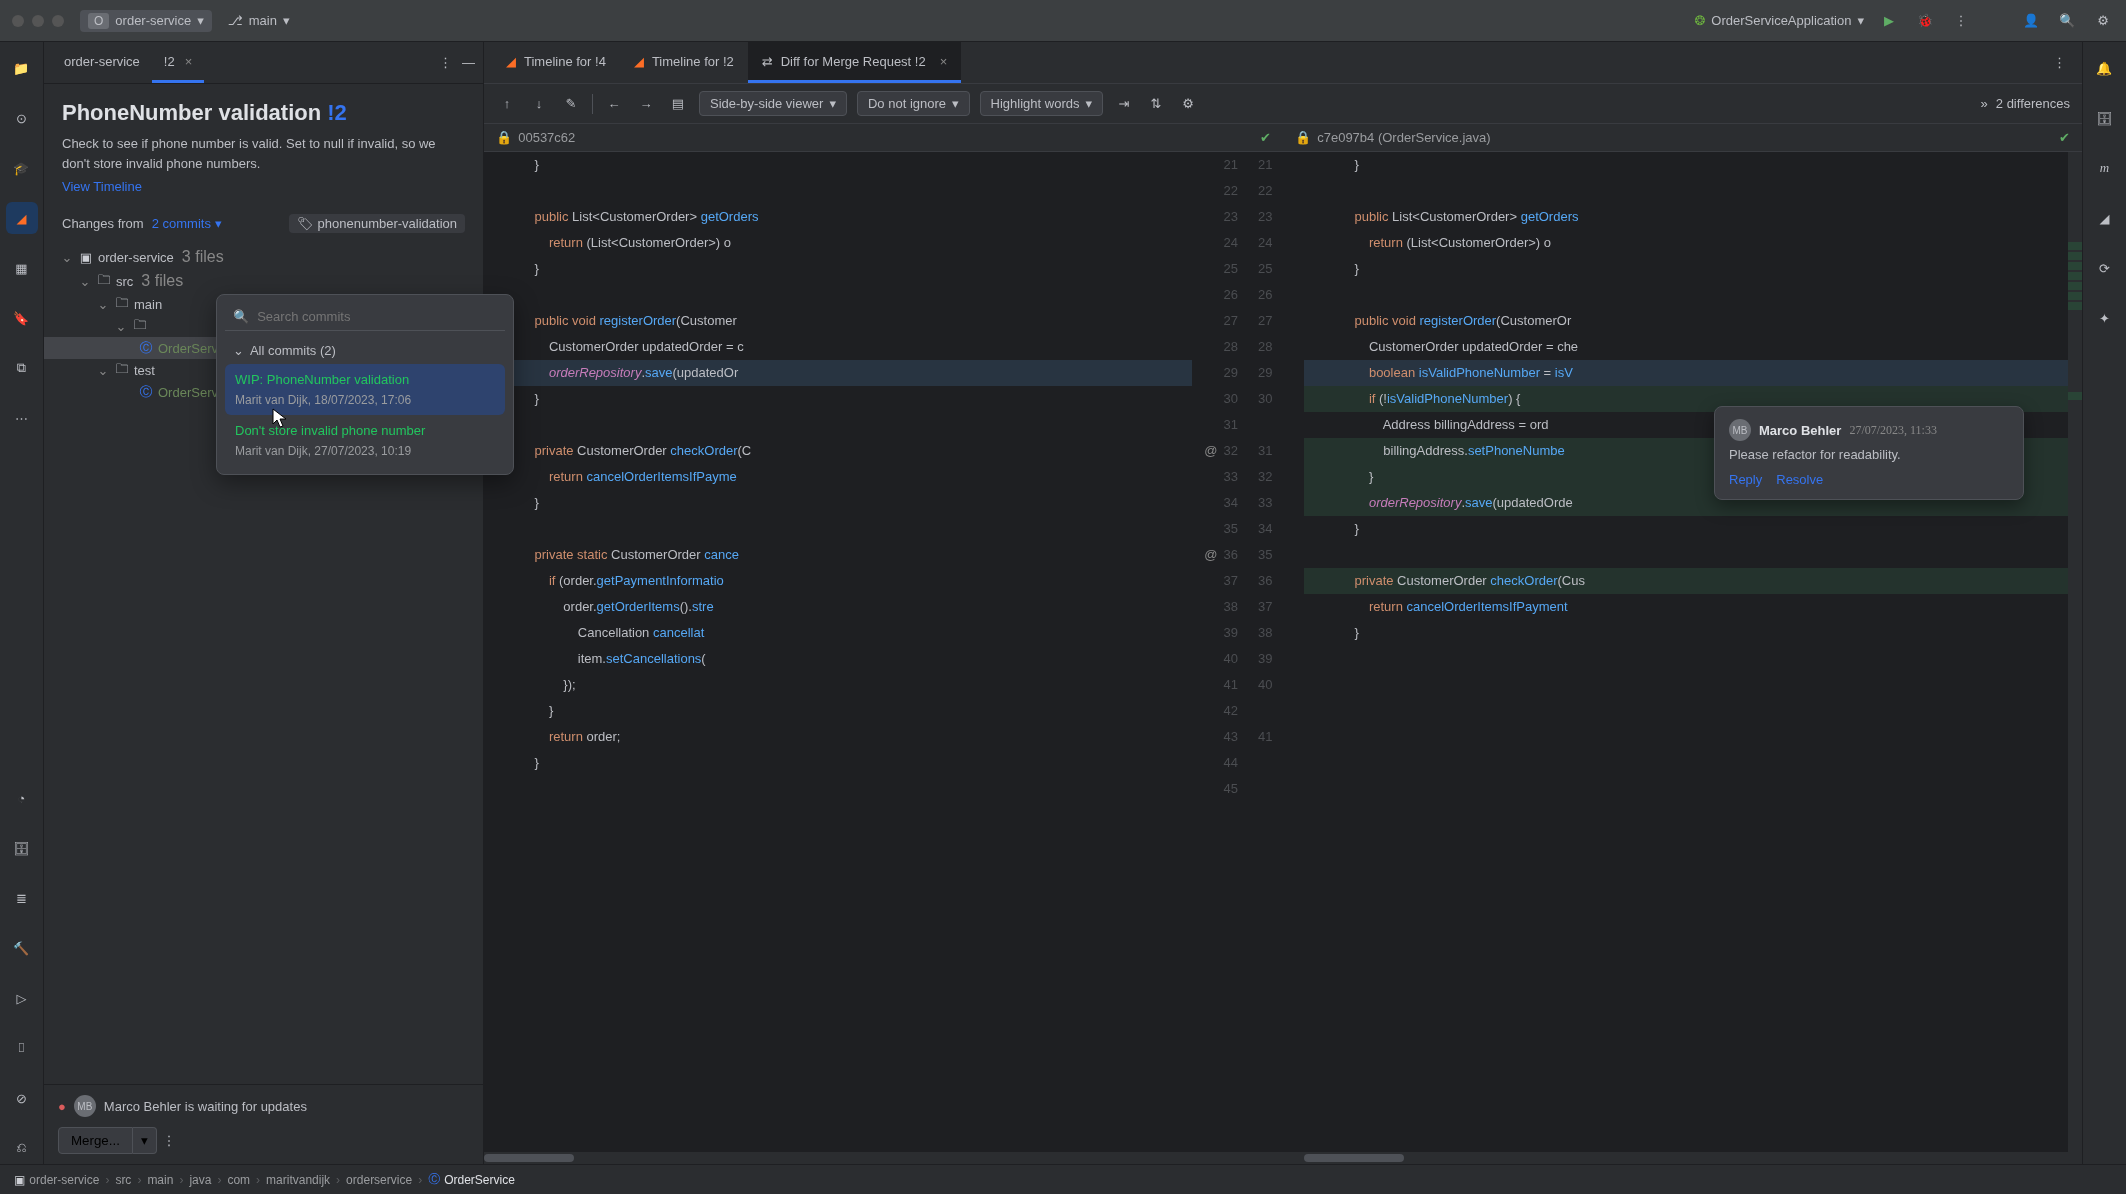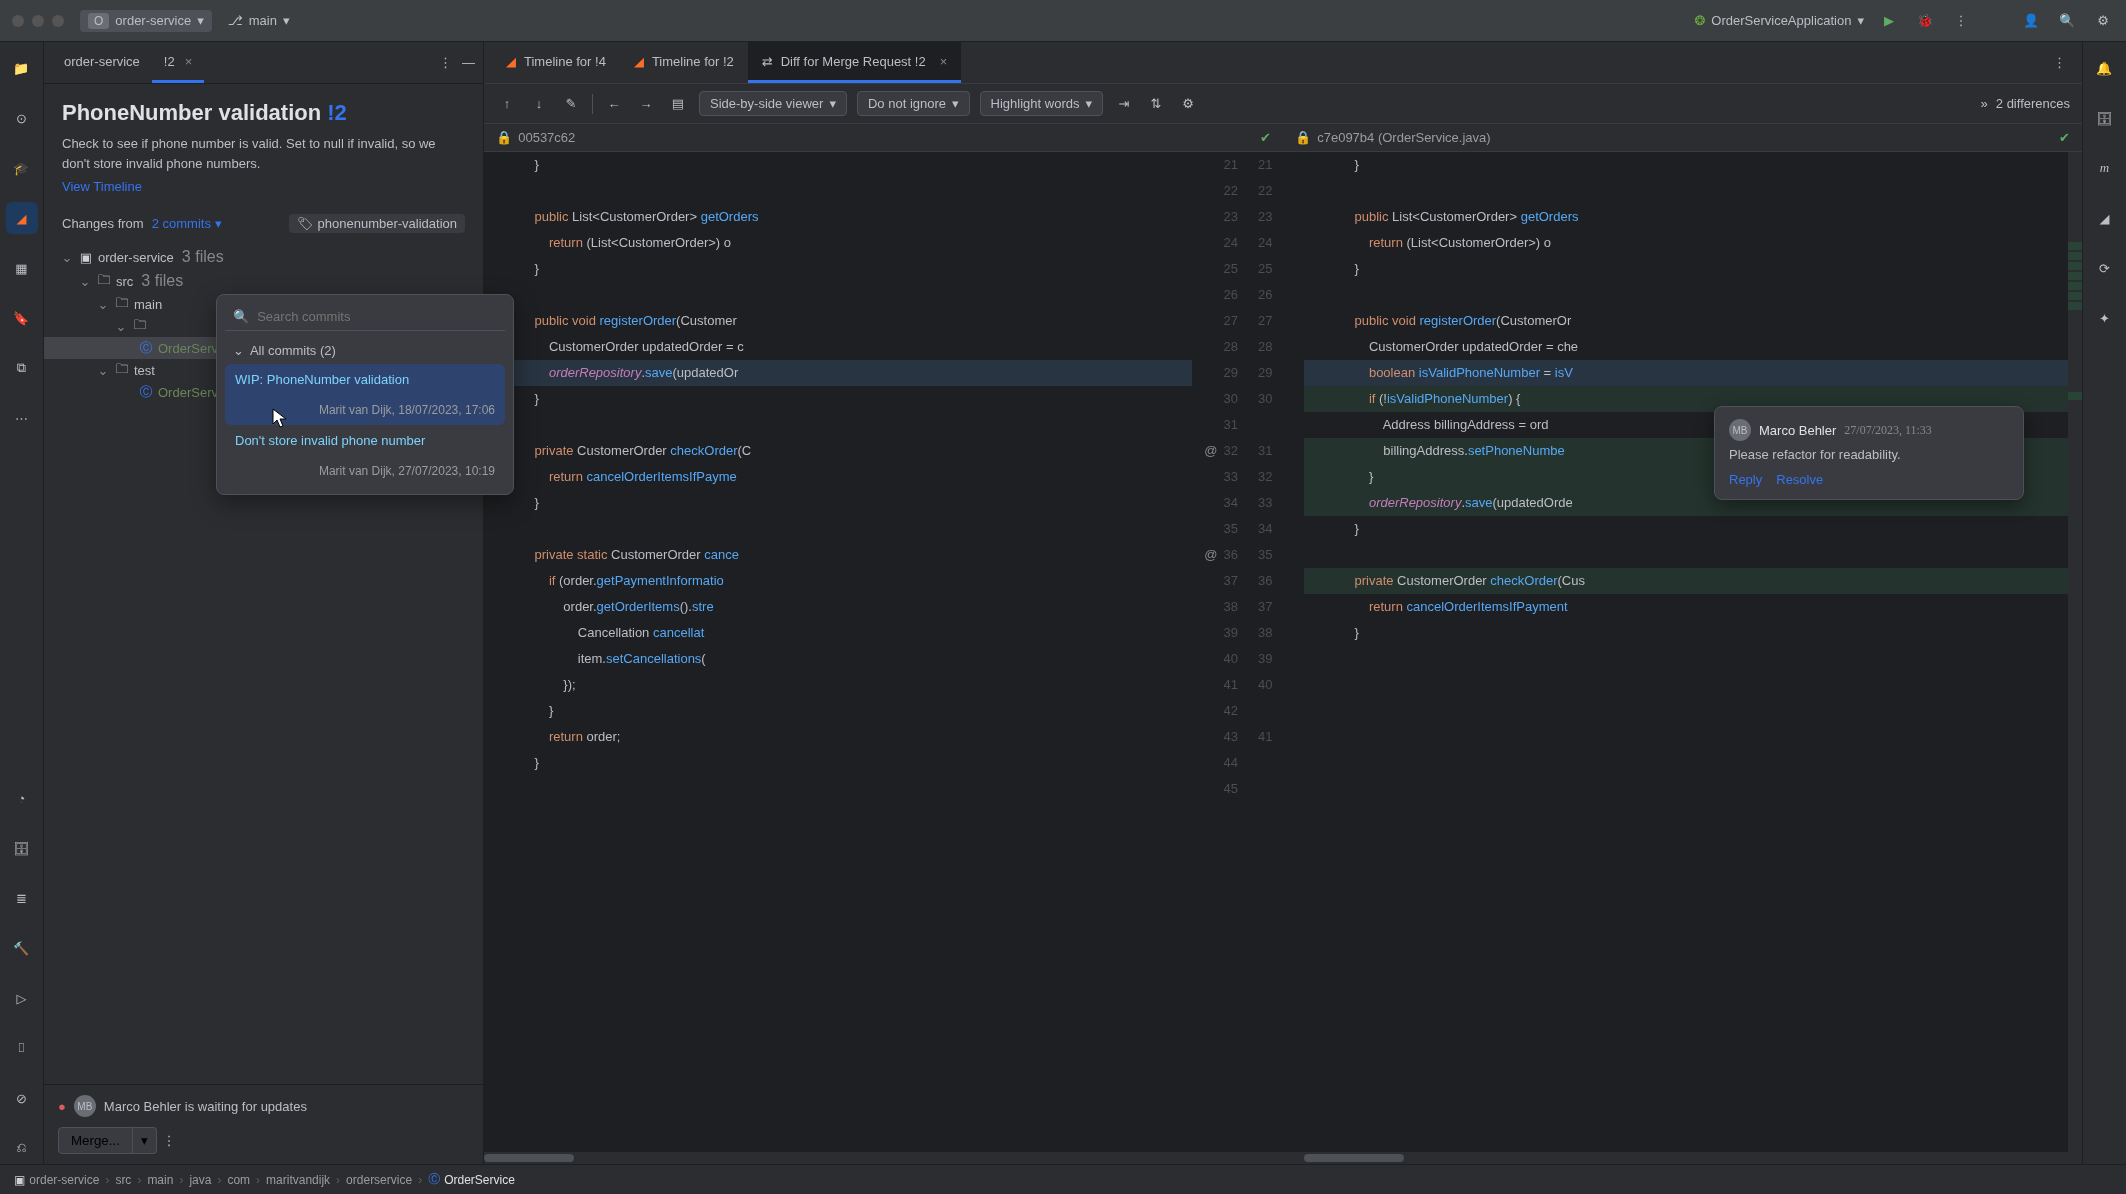--- a/index.html
+++ b/index.html
@@ -52,22 +52,22 @@
   .changes-badge { color: #888; font-size: 16px; margin-left: 4px; }
   .comment-count { margin-left: auto; display: flex; align-items: center; gap: 4px; color: #bcbec4; }
 
   
   .commits-popup { position: absolute; top: 252px; left: 172px; width: 298px; background: #393b40; border: 1px solid #4e5157; border-radius: 8px; box-shadow: 0 8px 24px rgba(0,0,0,.4); z-index: 100; padding: 8px; }
   .popup-search { display: flex; align-items: center; gap: 8px; padding: 6px 8px; border-bottom: 1px solid #4e5157; margin-bottom: 6px; }
   .popup-search input { background: transparent; border: none; color: #bcbec4; outline: none; flex: 1; font-size: 13px; }
   .popup-head { display: flex; align-items: center; gap: 6px; padding: 6px 8px; color: #bcbec4; font-size: 13px; }
   .popup-item { padding: 8px 10px; border-radius: 6px; }
   .popup-item.sel { background: #2e436e; }
-  .popup-item .p-title { color: #7dd3fc; }
-  .popup-item .p-meta { color: #9a9c9f; font-size: 12px; margin-top: 16px; text-align: right; }
+  .popup-item .p-title { color: #22c55e; }
+  .popup-item .p-meta { color: #9a9c9f; font-size: 12px; margin-top: 6px; }
   .cursor { position: absolute; top: 366px; left: 228px; z-index: 200; pointer-events: none; }
 
   .lp-footer { border-top: 1px solid #1e1f22; padding: 10px 14px; }
   .wait-row { display: flex; align-items: center; gap: 8px; margin-bottom: 10px; }
   .avatar { width: 22px; height: 22px; border-radius: 50%; background: #6a6d73; display: inline-flex; align-items: center; justify-content: center; font-size: 10px; overflow: hidden; }
   .merge-row { display: flex; align-items: center; gap: 0; }
   .merge-btn { background: #393b40; border: 1px solid #4e5157; padding: 5px 12px; border-radius: 4px 0 0 4px; }
   .merge-dd { background: #393b40; border: 1px solid #4e5157; border-left: none; padding: 5px 8px; border-radius: 0 4px 4px 0; }
 
   
@@ -101,21 +101,21 @@
   .line-bg-mod { background: rgba(56,85,112,.4); }
 
   .scroll-track { height: 12px; background: #2b2d30; position: relative; }
   .scroll-thumb { position: absolute; height: 8px; top: 2px; background: #4e5157; border-radius: 4px; }
   .right-mini { width: 14px; background: #2b2d30; }
   .right-mini .mm { width: 100%; height: 8px; margin-bottom: 2px; }
 
   
   .comment-bubble { position: absolute; top: 254px; right: 44px; width: 310px; background: #393b40; border: 1px solid #4e5157; border-radius: 8px; padding: 12px 14px; z-index: 50; box-shadow: 0 6px 18px rgba(0,0,0,.4); }
   .cb-head { display: flex; align-items: center; gap: 8px; }
-  .cb-name { color: #dfe1e5; font-weight: 400; }
+  .cb-name { color: #dfe1e5; font-weight: 700; }
   .cb-date { color: #888; font-size: 12px; font-family: Liberation Serif, serif; }
   .cb-body { margin-top: 6px; color: #bcbec4; }
   .cb-actions { margin-top: 10px; display: flex; gap: 14px; }
   .cb-actions span { color: #3574f0; cursor: pointer; }
 
   
   .breadcrumb-bar { height: 30px; background: #2b2d30; border-top: 1px solid #1e1f22; display: flex; align-items: center; padding: 0 14px; font-size: 12px; color: #9a9c9f; }
   .bc-item { display: flex; align-items: center; gap: 4px; }
   .bc-sep { margin: 0 6px; color: #5a5c5f; }
   .bc-item.last { color: #dfe1e5; }

